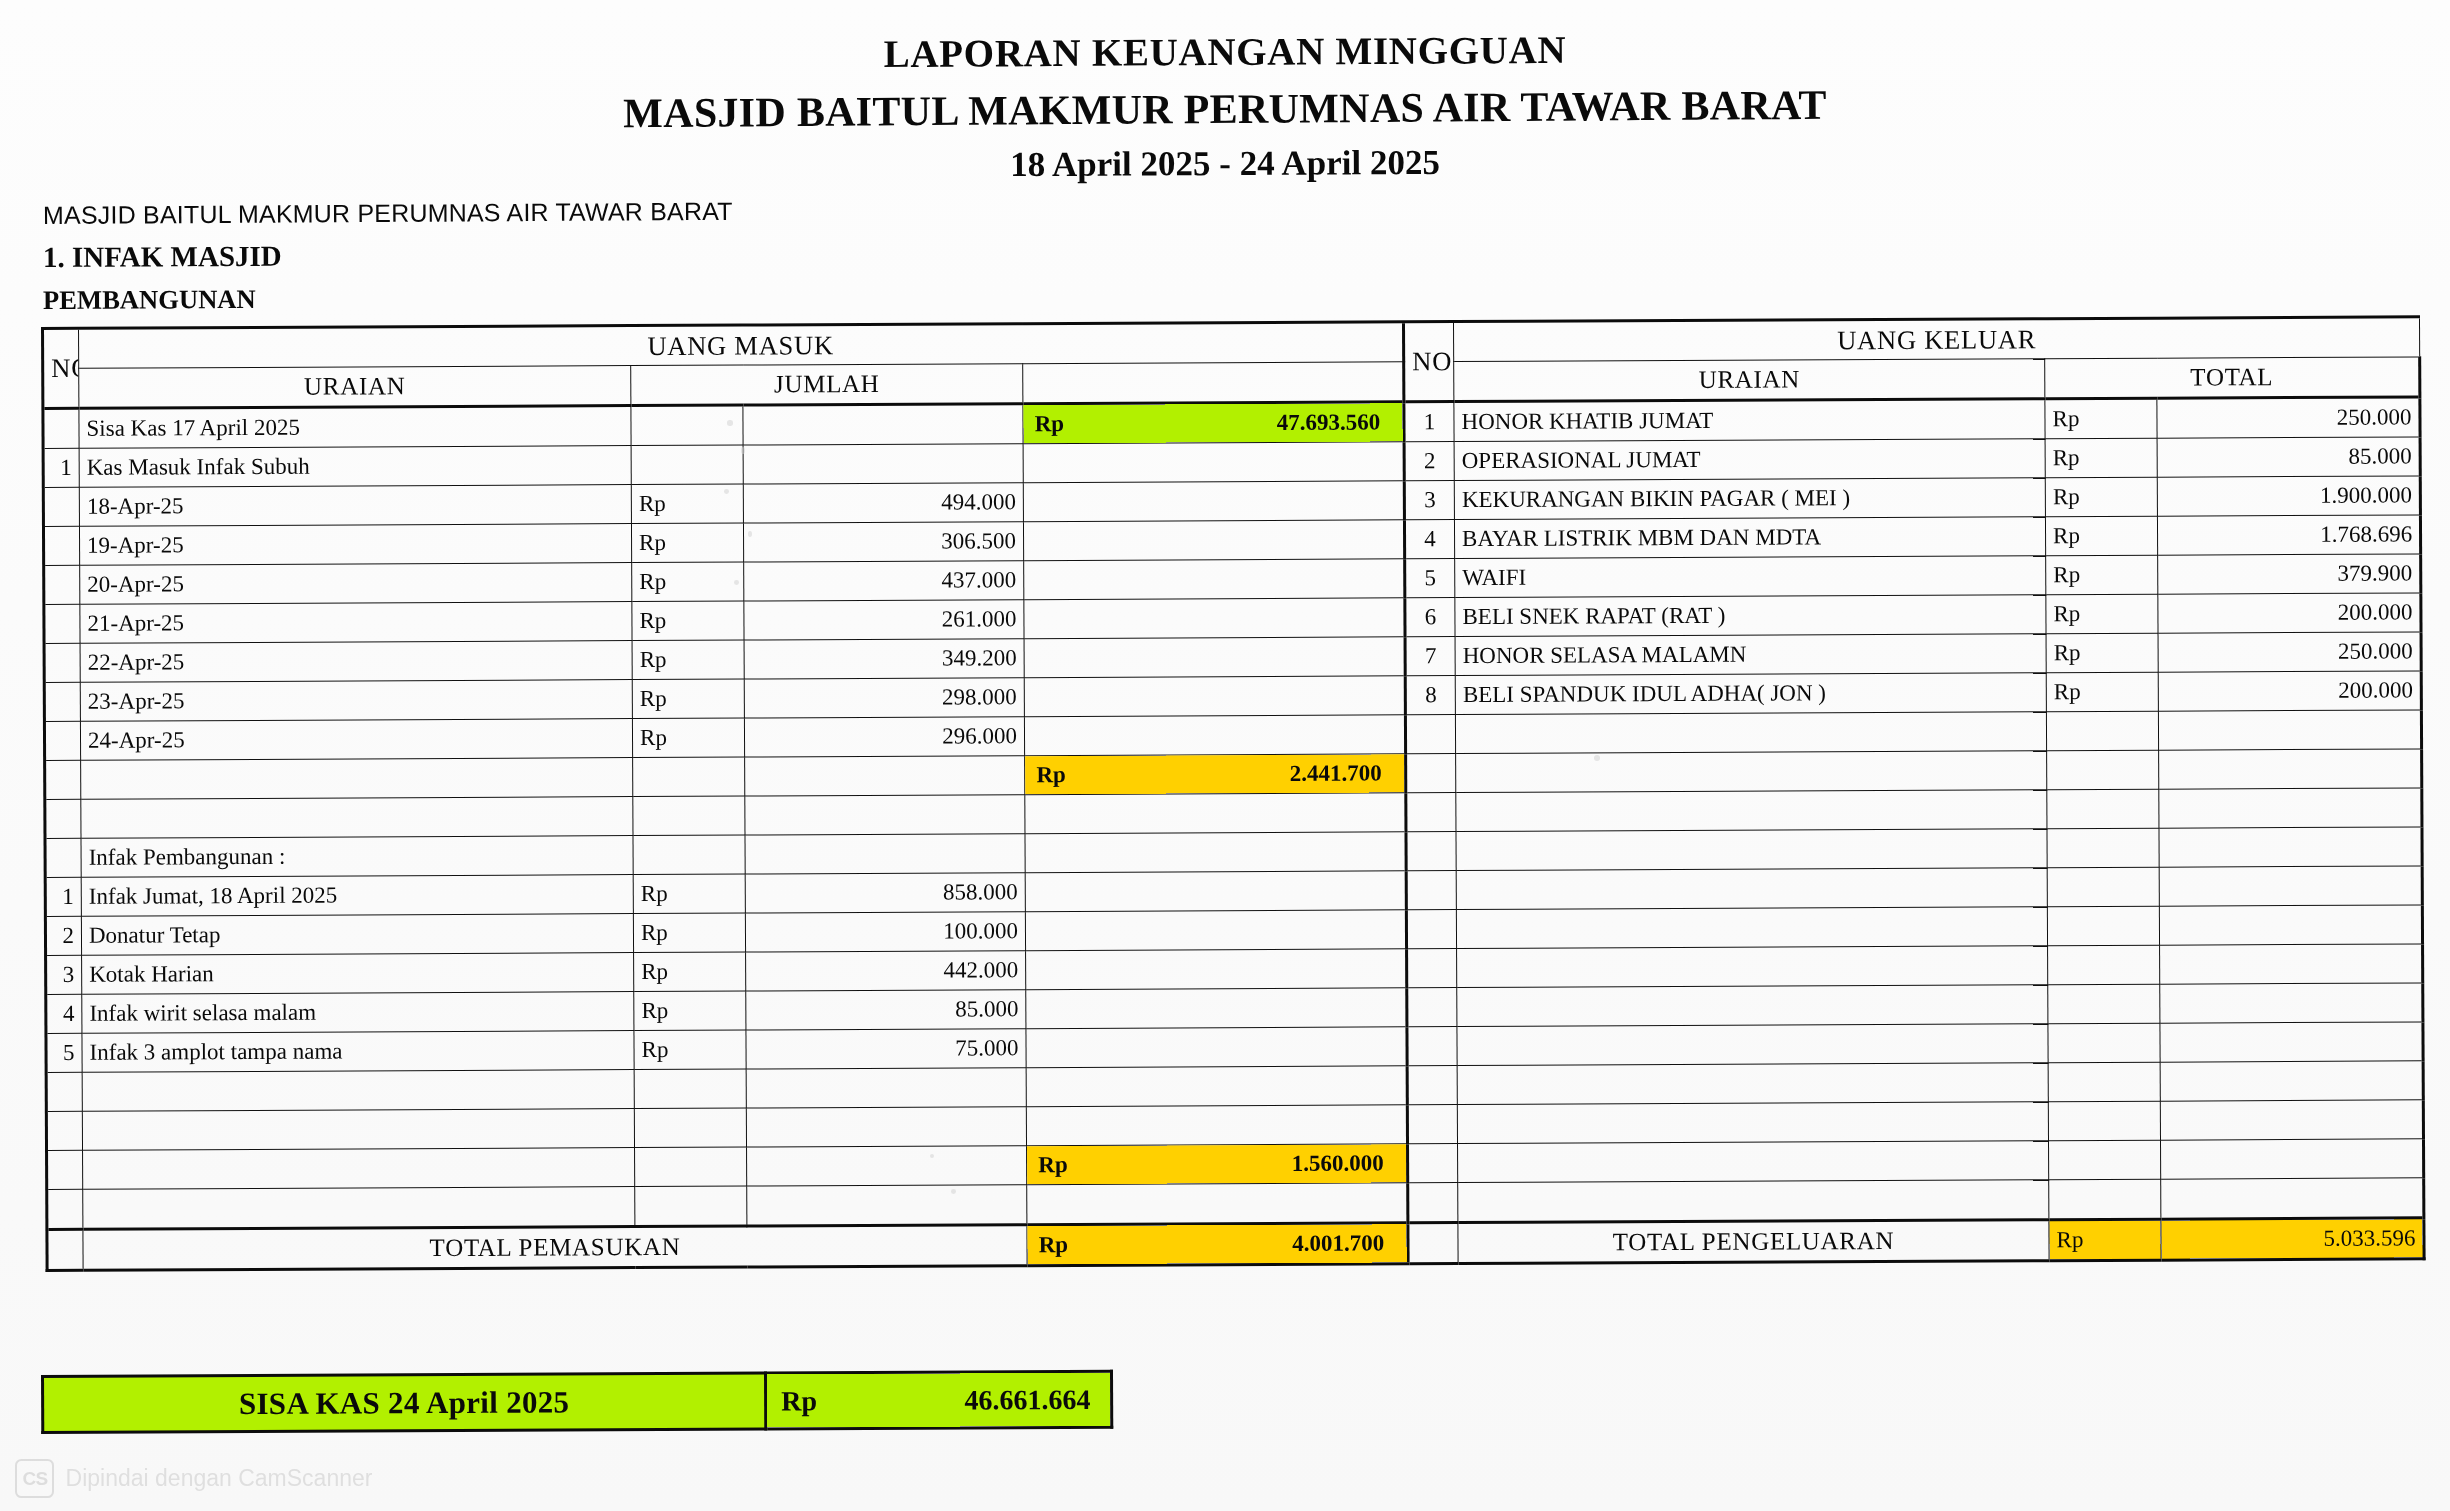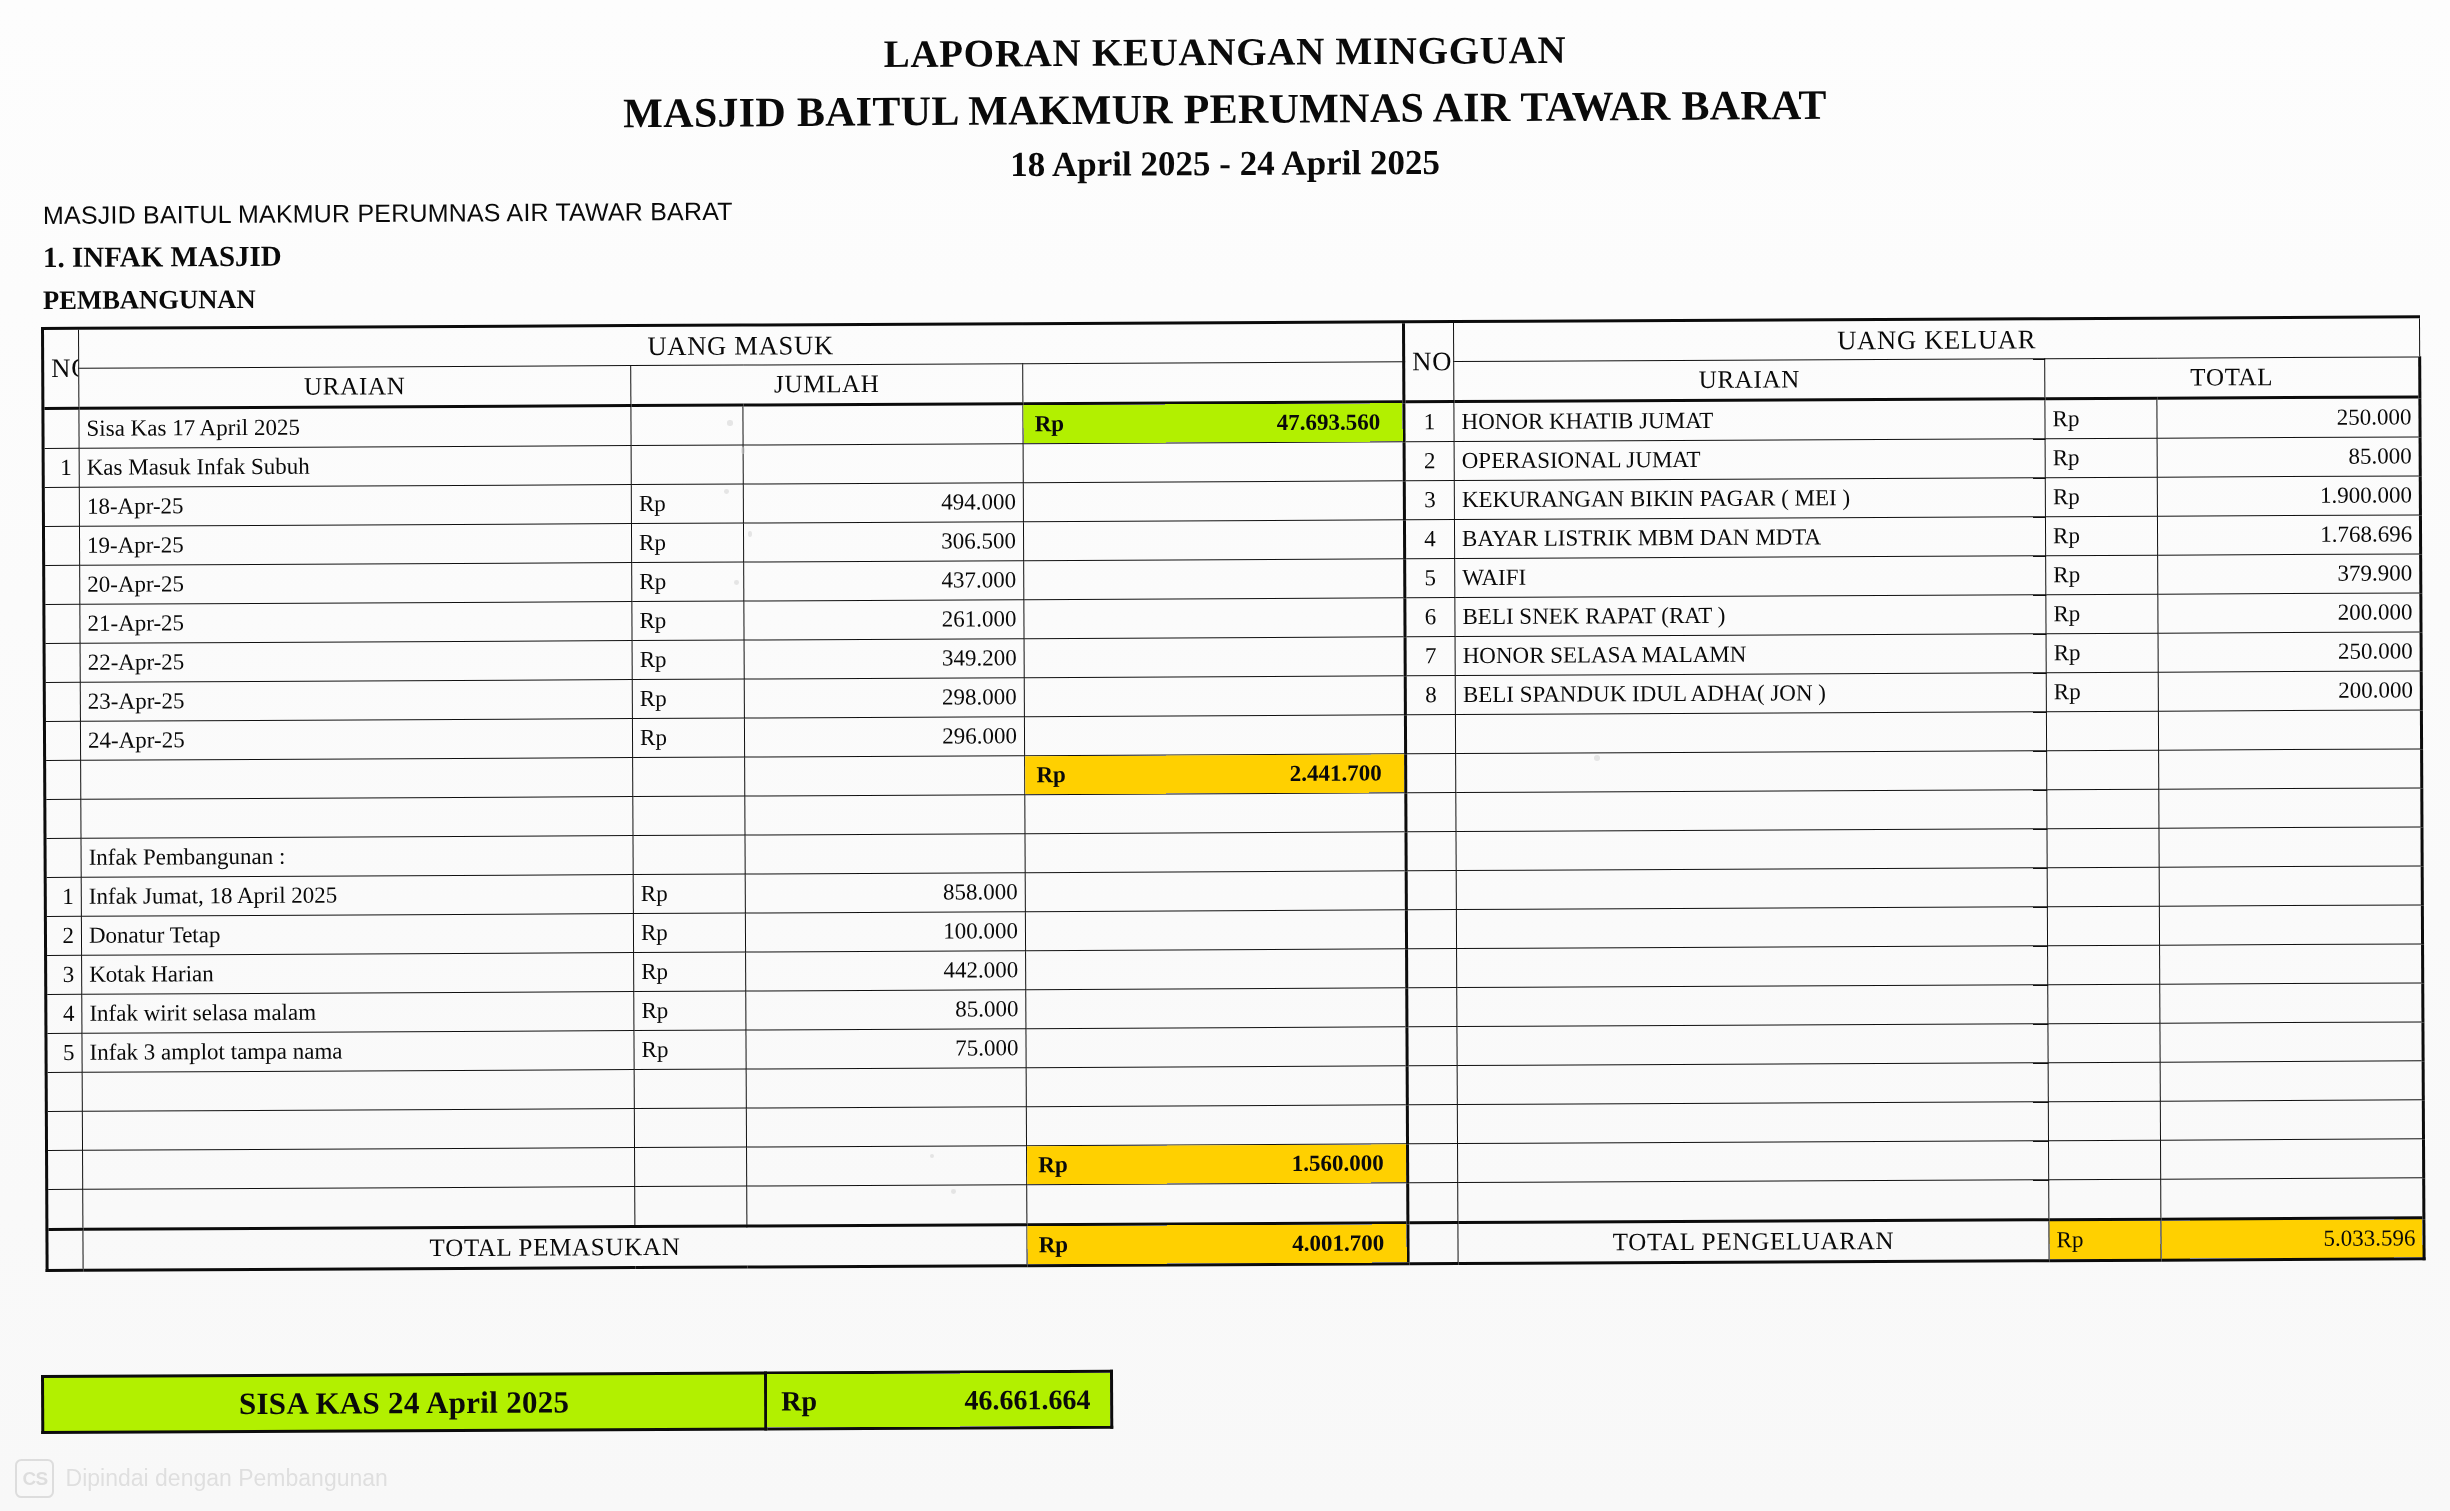--- a/index.html
+++ b/index.html
@@ -459,21 +459,21 @@
           <span class="rpi">Rp</span>
           <span class="vali">46.661.664</span>
         </td>
       </tr>
     </tbody>
       </table>
   </div>
 
   <div class="cs">
     <div class="cs-badge">CS</div>
-    <div class="cs-text">Dipindai dengan Pembangunan</div>
+    <div class="cs-text">Dipindai dengan CamScanner</div>
   </div>
 
   <div class="speck" style="left:727px;top:420px;width:5.6px;height:5.6px;"></div>
   <div class="speck" style="left:741px;top:447px;width:4.2px;height:7px;"></div>
   <div class="speck" style="left:724px;top:489px;width:4.9px;height:4.9px;"></div>
   <div class="speck" style="left:748px;top:531px;width:4.2px;height:6.3px;"></div>
   <div class="speck" style="left:734px;top:580px;width:4.9px;height:4.9px;"></div>
   <div class="speck" style="left:930px;top:1154px;width:4.2px;height:4.2px;"></div>
   <div class="speck" style="left:951px;top:1189px;width:4.9px;height:4.9px;"></div>
   <div class="speck" style="left:1594px;top:755px;width:6.3px;height:6.3px;"></div>

